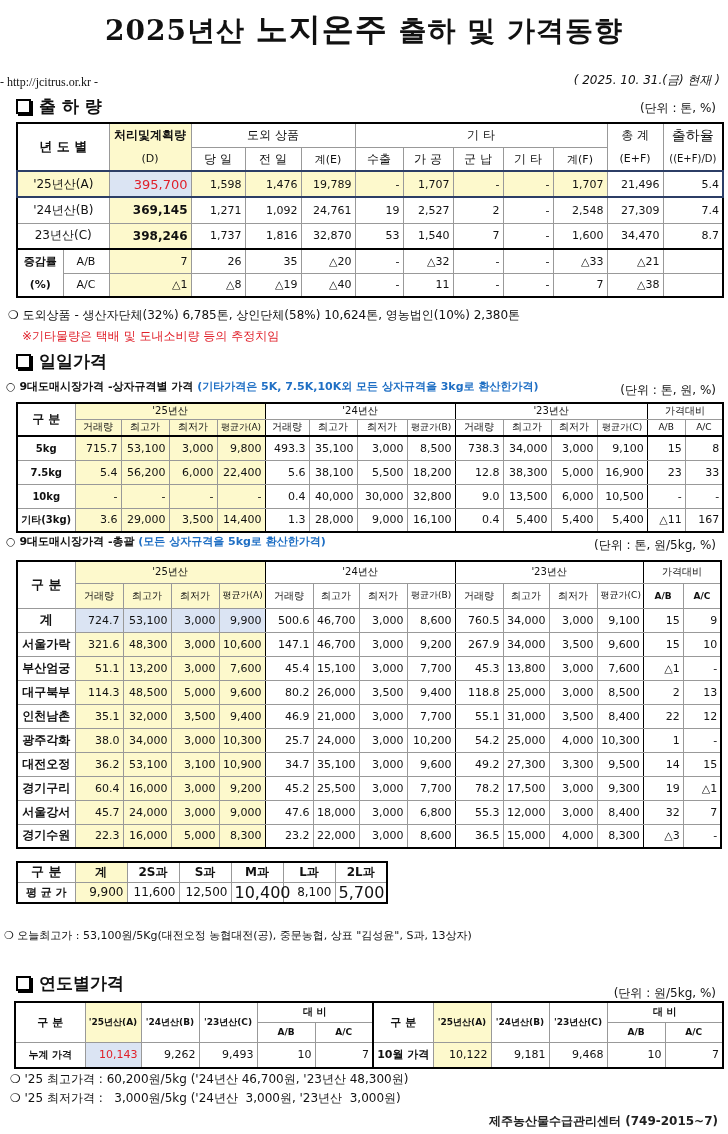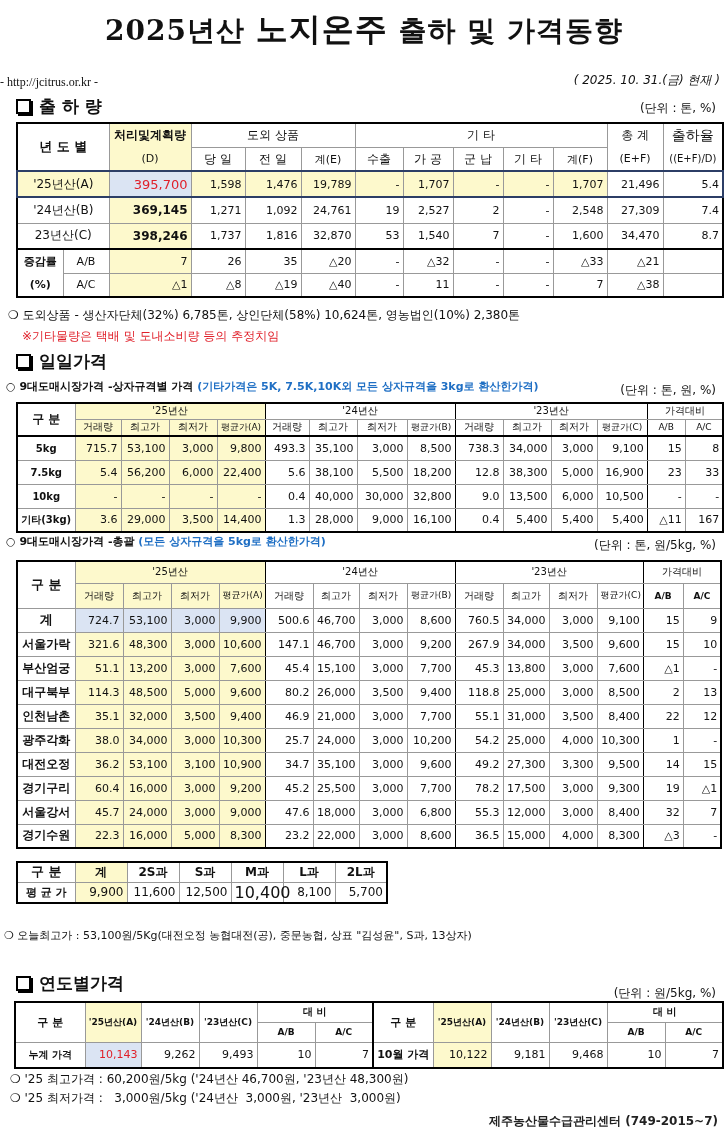--- a/index.html
+++ b/index.html
@@ -533,21 +533,21 @@
     <th class="b" style="font-size:12px">L과</th>
     <th class="b" style="font-size:12px">2L과</th>
   </tr>
   <tr style="height:20px">
     <td class="c b" style="font-size:11px;border-bottom:none">평 균 가</td>
     <td class="yl" style="font-size:12px;border-bottom:none">9,900</td>
     <td style="font-size:12px;border-bottom:none">11,600</td>
     <td style="font-size:12px;border-bottom:none">12,500</td>
     <td style="font-size:16px;border-bottom:none">10,400</td>
     <td style="font-size:12px;border-bottom:none">8,100</td>
-    <td style="font-size:12px;border-bottom:none">5,700</td>
+    <td style="font-size:16px;border-bottom:none">5,700</td>
   </tr>
 </tbody>
   </table>
 
 <div class="abs note" style="top:928px;left:4px;font-size:11px;">❍ 오늘최고가 : 53,100원/5Kg(대전오정 농협대전(공), 중문농협, 상표 "김성윤", S과, 13상자)</div>
 
 <div class="abs sec-title" style="top:972px;left:16px;">
   <span class="box"></span>
   <span>연도별가격</span>
 </div>

